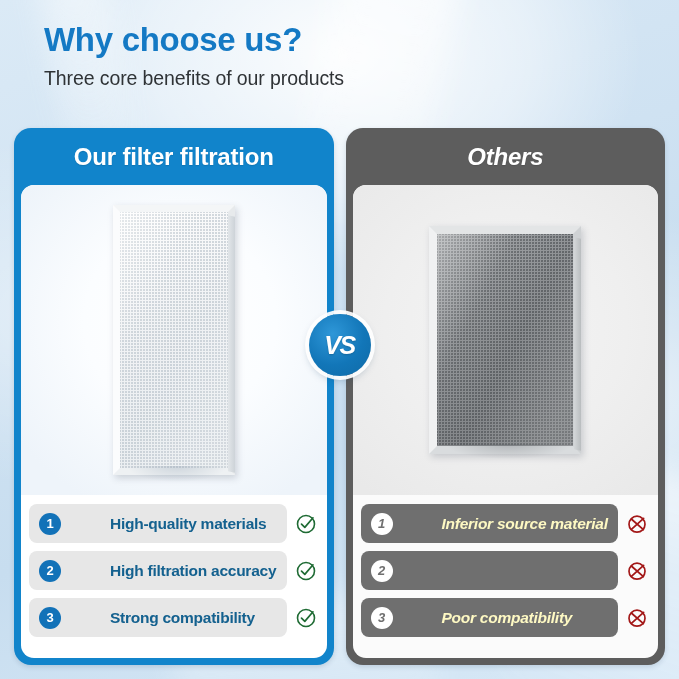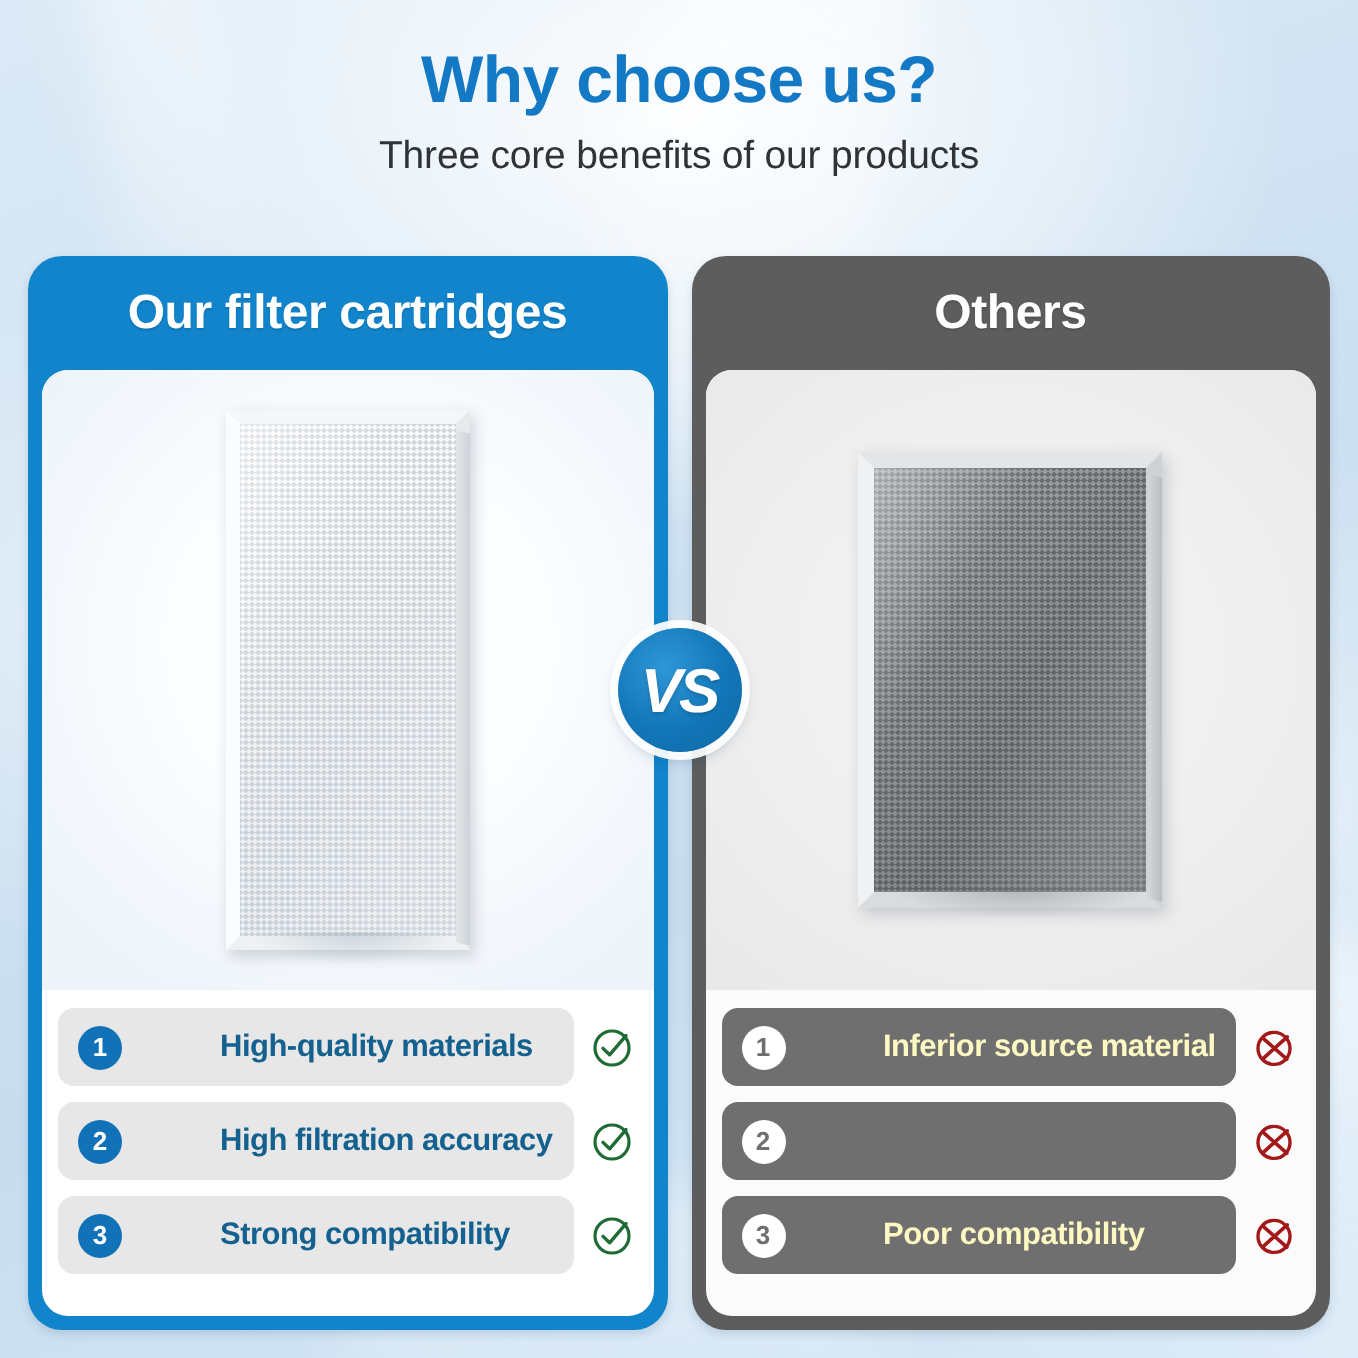--- a/index.html
+++ b/index.html
@@ -34,22 +34,22 @@
   .bg-streak.s1 { left: 46%; top: -40px; width: 120px; height: 300px; transform: rotate(12deg); }
   .bg-streak.s2 { left: 8%;  top: -30px; width: 70px;  height: 230px; transform: rotate(-10deg); opacity: .7; }
   .bg-streak.s3 { left: 78%; top: 470px; width: 220px; height: 260px; transform: rotate(20deg); opacity: .8; }
   .bg-streak.s4 { left: 26%; top: 600px; width: 260px; height: 150px; transform: rotate(-6deg); opacity: .55; }
 
   
   .header {
     position: absolute;
     top: 0; left: 0; right: 0;
     padding-top: 22px;
-    text-align: center;
     z-index: 4;
+    padding-left: 44px;
   }
   .title {
     font-size: 33px;
     font-weight: bold;
     color: #1479c4;
     letter-spacing: -0.3px;
     line-height: 1.1;
   }
   .subtitle {
     margin-top: 9px;
@@ -73,21 +73,21 @@
   .panel {
     flex: 1 1 0;
     border-radius: 17px;
     padding: 0 7px 7px 7px;
     display: flex;
     flex-direction: column;
     position: relative;
     box-shadow: 0 2px 5px rgba(40,70,100,0.16);
   }
   .panel.ours  { background: #1184cb; }
-  .panel.other { background: #5d5d5d; }
+  .panel.other { background: #5d5d5d; font-style: italic; }
 
   .panel-head {
     height: 57px;
     display: flex;
     align-items: center;
     justify-content: center;
     flex: 0 0 auto;
   }
   .panel-head-text {
     color: #ffffff;
@@ -267,21 +267,21 @@
     border-radius: 50%;
     background: radial-gradient(circle at 38% 32%, #2e97d8 0%, #1276b8 55%, #0f6aa6 100%);
     display: flex;
     align-items: center;
     justify-content: center;
     box-shadow: 0 0 0 4px rgba(255,255,255,0.92), 0 3px 8px rgba(20,60,95,0.35);
     z-index: 9;
   }
   .vs-text {
     color: #ffffff;
-    font-size: 31px;
+    font-size: 25px;
     font-weight: bold;
     font-style: italic;
     letter-spacing: -1.5px;
     line-height: 1;
     text-shadow: 0 1px 2px rgba(0,0,0,0.18);
   }
 </style>
 </head>
 <body>
 
@@ -294,21 +294,21 @@
 
   <div class="header">
     <div class="title">Why choose us?</div>
     <div class="subtitle">Three core benefits of our products</div>
   </div>
 
   <div class="compare">
 
     <div class="panel ours">
       <div class="panel-head">
-        <div class="panel-head-text">Our filter cartridges</div>
+        <div class="panel-head-text">Our filter filtration</div>
       </div>
       <div class="panel-body">
 
         <div class="product ours">
           <div class="filter-wrap filter-ours">
             <div class="filter-frame">
               <div class="filter-mesh"></div>
               <div class="filter-gloss"></div>
               <div class="filter-edge"></div>
               <div class="shadow-pad"></div>

